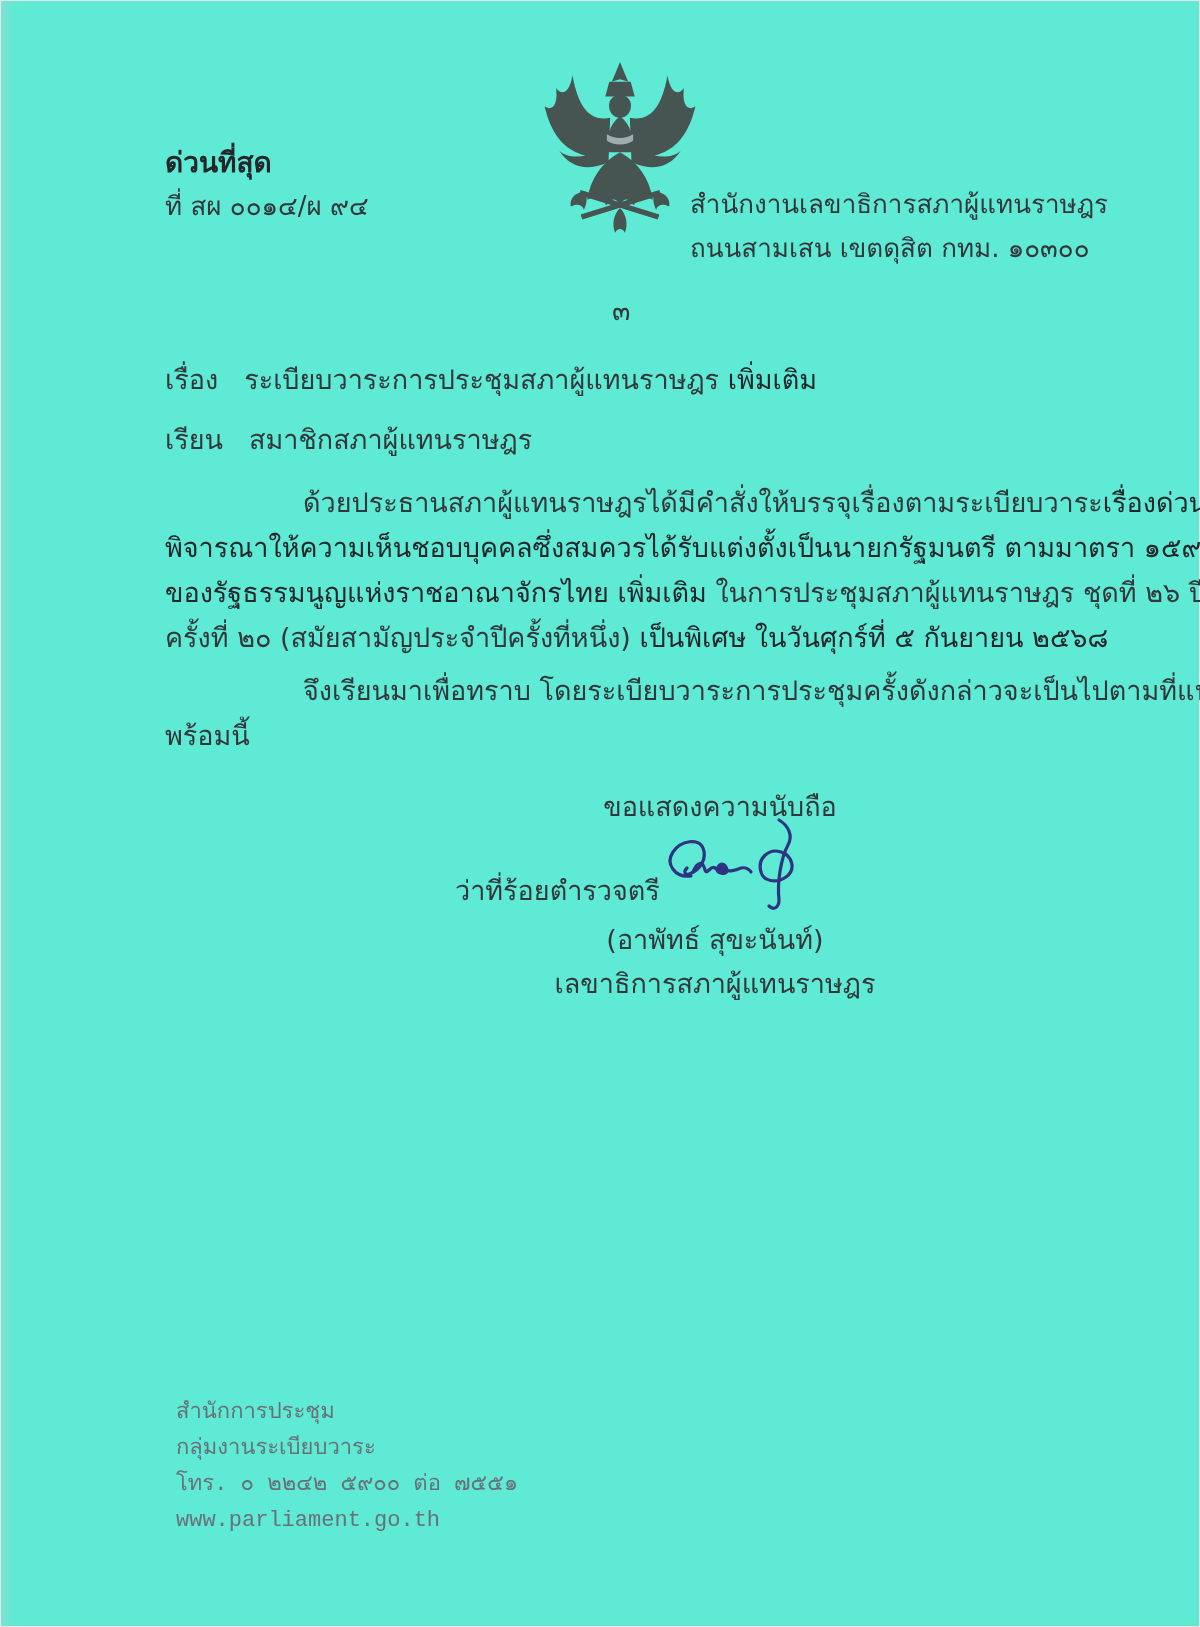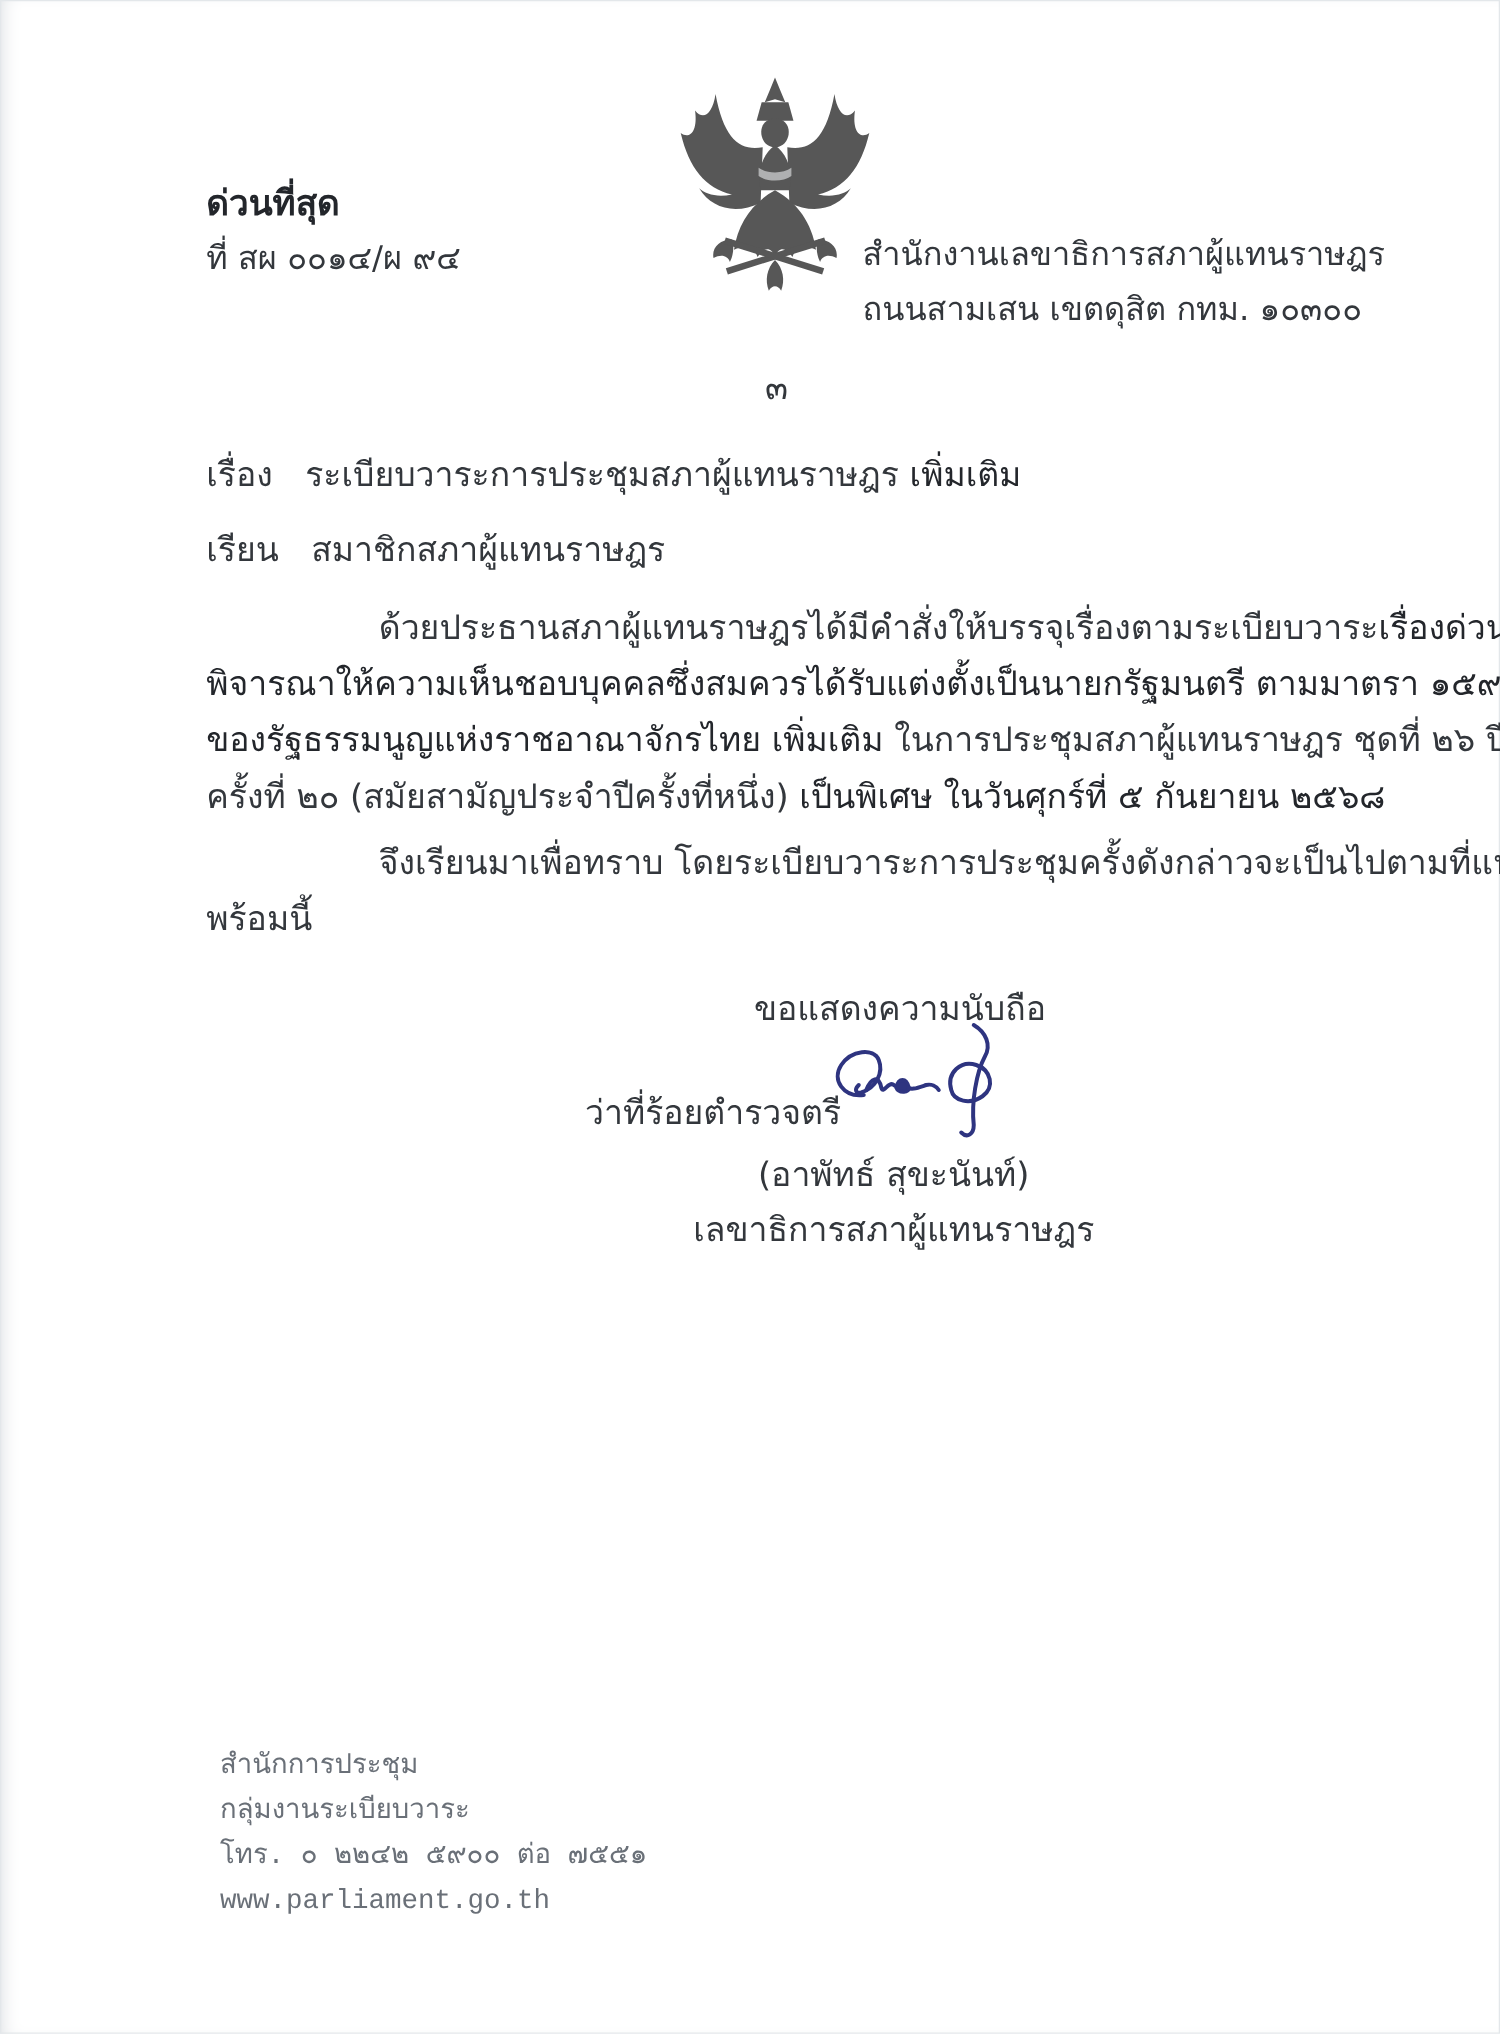--- a/index.html
+++ b/index.html
@@ -3,21 +3,21 @@
 <meta charset="utf-8">
 <style>
   html,body{margin:0;padding:0;}
   body{
     width:1200px;height:1627px;
     font-family:"DejaVu Sans",sans-serif;
     background:#e9ecee;
   }
   .page{
     position:relative;width:1200px;height:1627px;
-    background:#ffffff;
+    background:#5eead4;
     box-shadow:inset 0 0 0 1px #e3e7ea, inset 10px 0 18px -12px #c9ced3;
     overflow:hidden;
     color:#33373c;
   }
   .abs{position:absolute;}
   .t{font-size:27px;line-height:45px;white-space:nowrap;}
   .b{font-weight:400;color:#23262b;}
   .urgency{font-size:28px;font-weight:700;color:#23262b;}
   .docnum{font-size:26px;}
   .org{font-size:26px;line-height:44px;text-align:left;}
@@ -102,21 +102,21 @@
       <g stroke="#2e3480" fill="none" stroke-width="3.2">
         <path d="M36 64 C20 66 10 52 18 40 C26 28 44 26 48 36 C52 46 46 58 34 62 C30 63 28 60 32 56"></path>
         <path d="M38 60 C42 50 48 48 50 58 C52 64 56 52 60 56 C62 59 66 52 70 57 C73 61 80 58 86 56 C90 55 94 57 96 60"></path>
         <path d="M62 58 C64 50 70 50 72 58 C73 62 64 63 62 58 Z" fill="#2e3480"></path>
         <path d="M124 8 C134 14 138 24 133 33 C126 46 122 70 124 88 C124 95 119 99 114 94"></path>
         <path d="M106 60 C102 46 114 36 126 40 C138 44 141 58 131 65 C121 72 108 69 106 60 Z"></path>
       </g>
     </svg>
   </div>
 
-  <div class="abs t" style="left:455px;top:868px;margin-left:13px;">ว่าที่ร้อยตำรวจตรี</div>
+  <div class="abs t" style="left:455px;top:868px;">ว่าที่ร้อยตำรวจตรี</div>
 
   <div class="abs closing-block" style="left:505px;top:918px;">(อาพัทธ์  สุขะนันท์)</div>
   <div class="abs closing-block" style="left:505px;top:962px;">เลขาธิการสภาผู้แทนราษฎร</div>
 
   <div class="abs footer" style="left:176px;top:1395px;font-family:Liberation Mono, monospace;">
     <div>สำนักการประชุม</div>
     <div>กลุ่มงานระเบียบวาระ</div>
     <div>โทร. ๐ ๒๒๔๒ ๕๙๐๐ ต่อ ๗๕๕๑</div>
     <div>www.parliament.go.th</div>
   </div>

